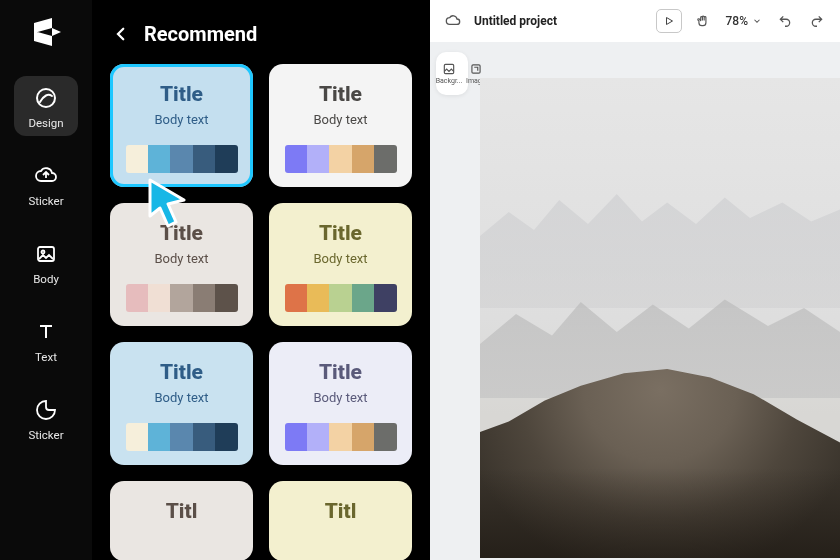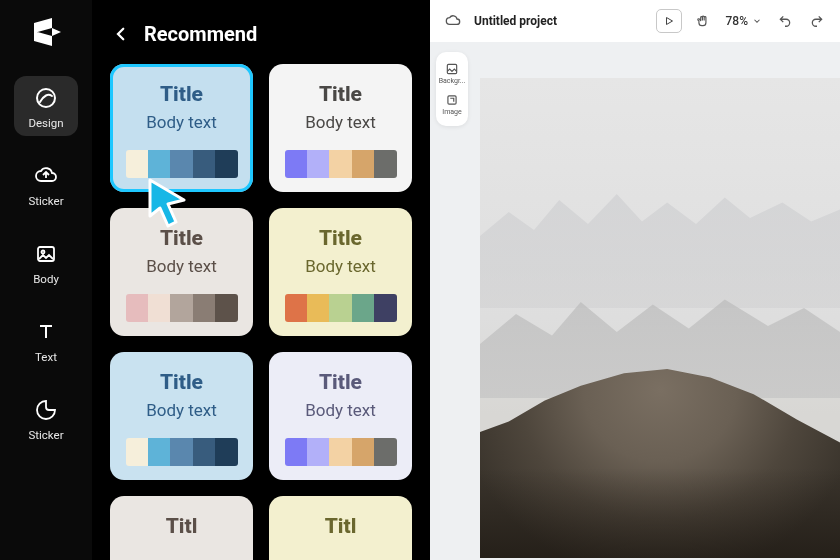--- a/index.html
+++ b/index.html
@@ -87,21 +87,21 @@
   .card.selected {
     outline: 3px solid #1ec7ff;
     outline-offset: -3px;
   }
   .card .card-title {
     font-size: 21px;
     font-weight: 800;
     margin-bottom: 6px;
   }
   .card .card-body {
-    font-size: 17px;
+    font-size: 13px;
     margin-bottom: 18px;
   }
   .swatches {
     display: flex;
     width: 112px;
     height: 28px;
     border-radius: 3px;
     overflow: hidden;
   }
   .swatches .sw { flex: 1; }
@@ -163,21 +163,21 @@
   }
   .mini-tools {
     position: absolute;
     left: 6px;
     top: 10px;
     width: 32px;
     background: #fff;
     border-radius: 10px;
     box-shadow: 0 1px 4px rgba(0,0,0,0.08);
     display: flex;
-    flex-direction: column;
+    flex-direction: row;
     align-items: center;
     padding: 8px 0;
     gap: 4px;
   }
   .mini-tool {
     width: 26px;
     display: flex; flex-direction: column; align-items: center;
     cursor: pointer;
     padding: 2px 0;
   }

